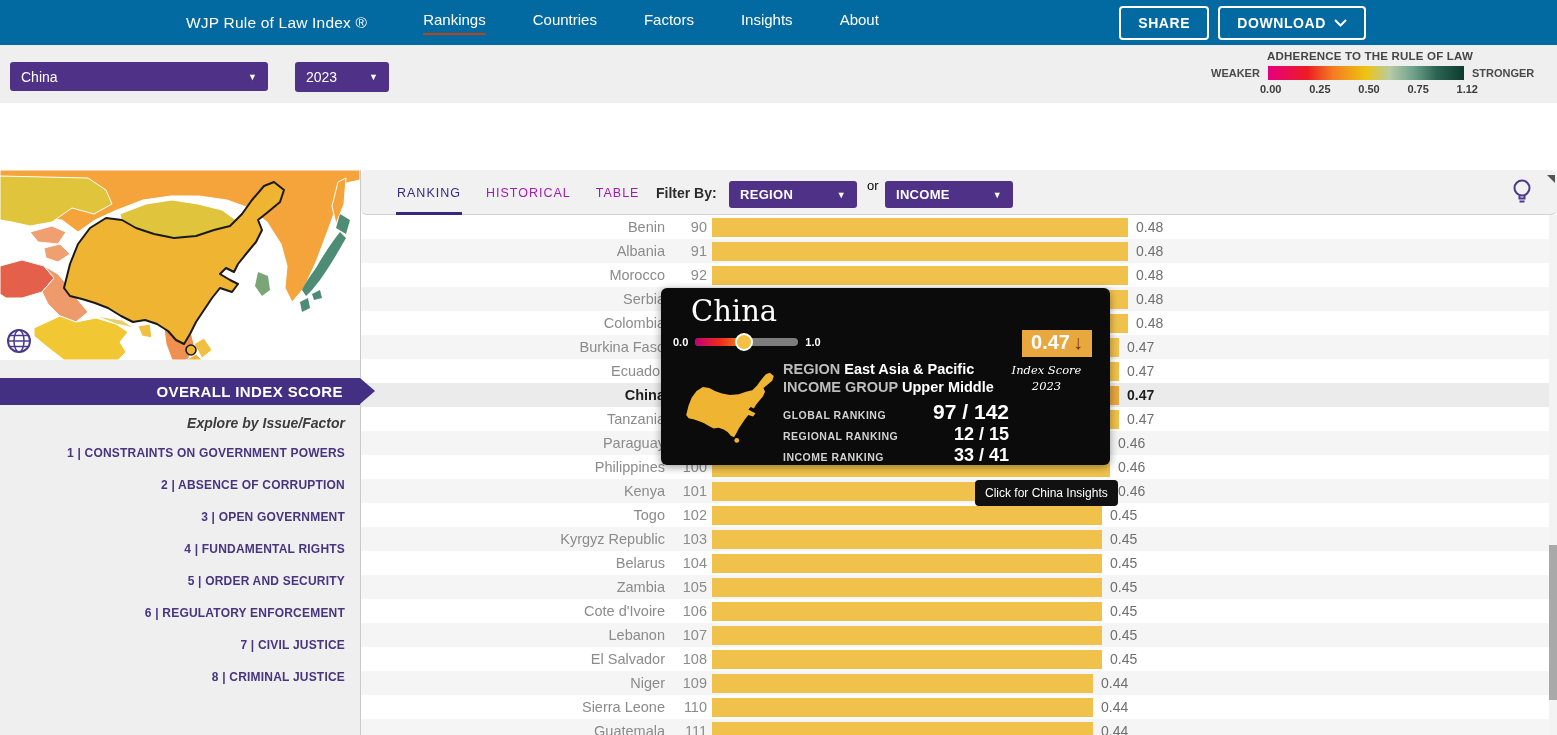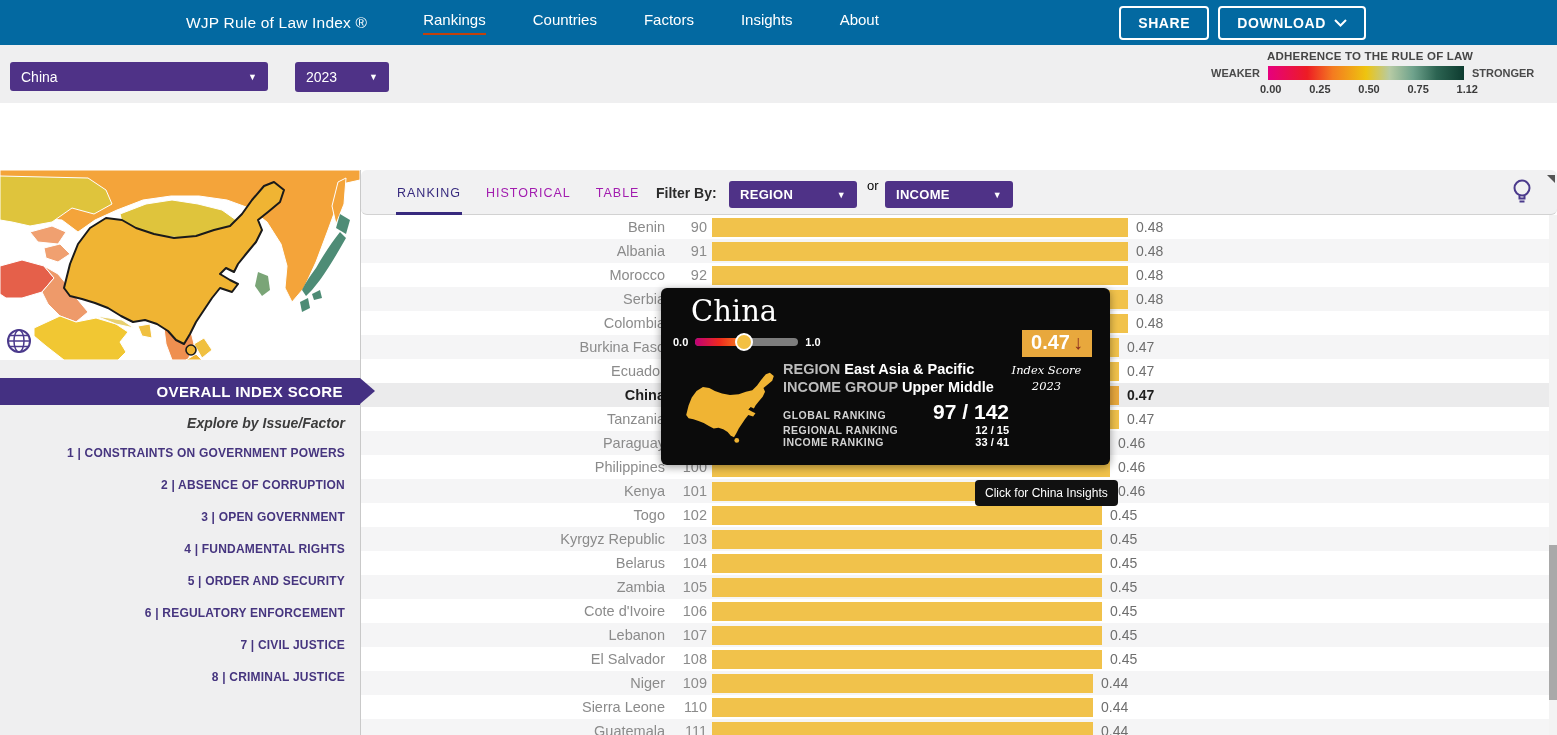--- a/index.html
+++ b/index.html
@@ -92,21 +92,21 @@
   .tt-caption { position:absolute; right:6px; top:75px; width:115px; text-align:center;
     font-family:"DejaVu Serif", serif; font-style:italic; font-size:11.5px; line-height:1.35; }
   .tt-map { position:absolute; left:22px; top:80px; }
   .tt-info { position:absolute; left:122px; top:73px; width:226px; }
   .tt-line { font-size:14.5px; font-weight:bold; line-height:17.5px; white-space:nowrap; }
   .tt-line .lbl { color:#bdbdbd; }
   .tt-rank { display:flex; justify-content:space-between; align-items:baseline; }
   .tt-rank .rlbl { font-size:10.5px; font-weight:bold; letter-spacing:.5px; color:#d2d2d2; }
   .tt-rank.big { margin-top:4px; }
   .tt-rank.big .rval { font-size:21px; font-weight:bold; }
-  .tt-rank .rval { font-size:11px; font-weight:bold; }
+  .tt-rank .rval { font-size:18px; font-weight:bold; }
 
   .insights { position:absolute; left:614px; top:310px; background:#111; color:#fff; font-size:12px;
     padding:6px 10px; border-radius:4px; z-index:21; white-space:nowrap; cursor:pointer; }
 
   .scrollbar { position:absolute; right:0; top:45px; bottom:0; width:8px; background:#f3f3f3; }
   .thumb { position:absolute; right:0; top:330px; width:8px; height:155px; background:#a9a9a9; cursor:pointer; }
 </style>
 </head>
 <body>
 

